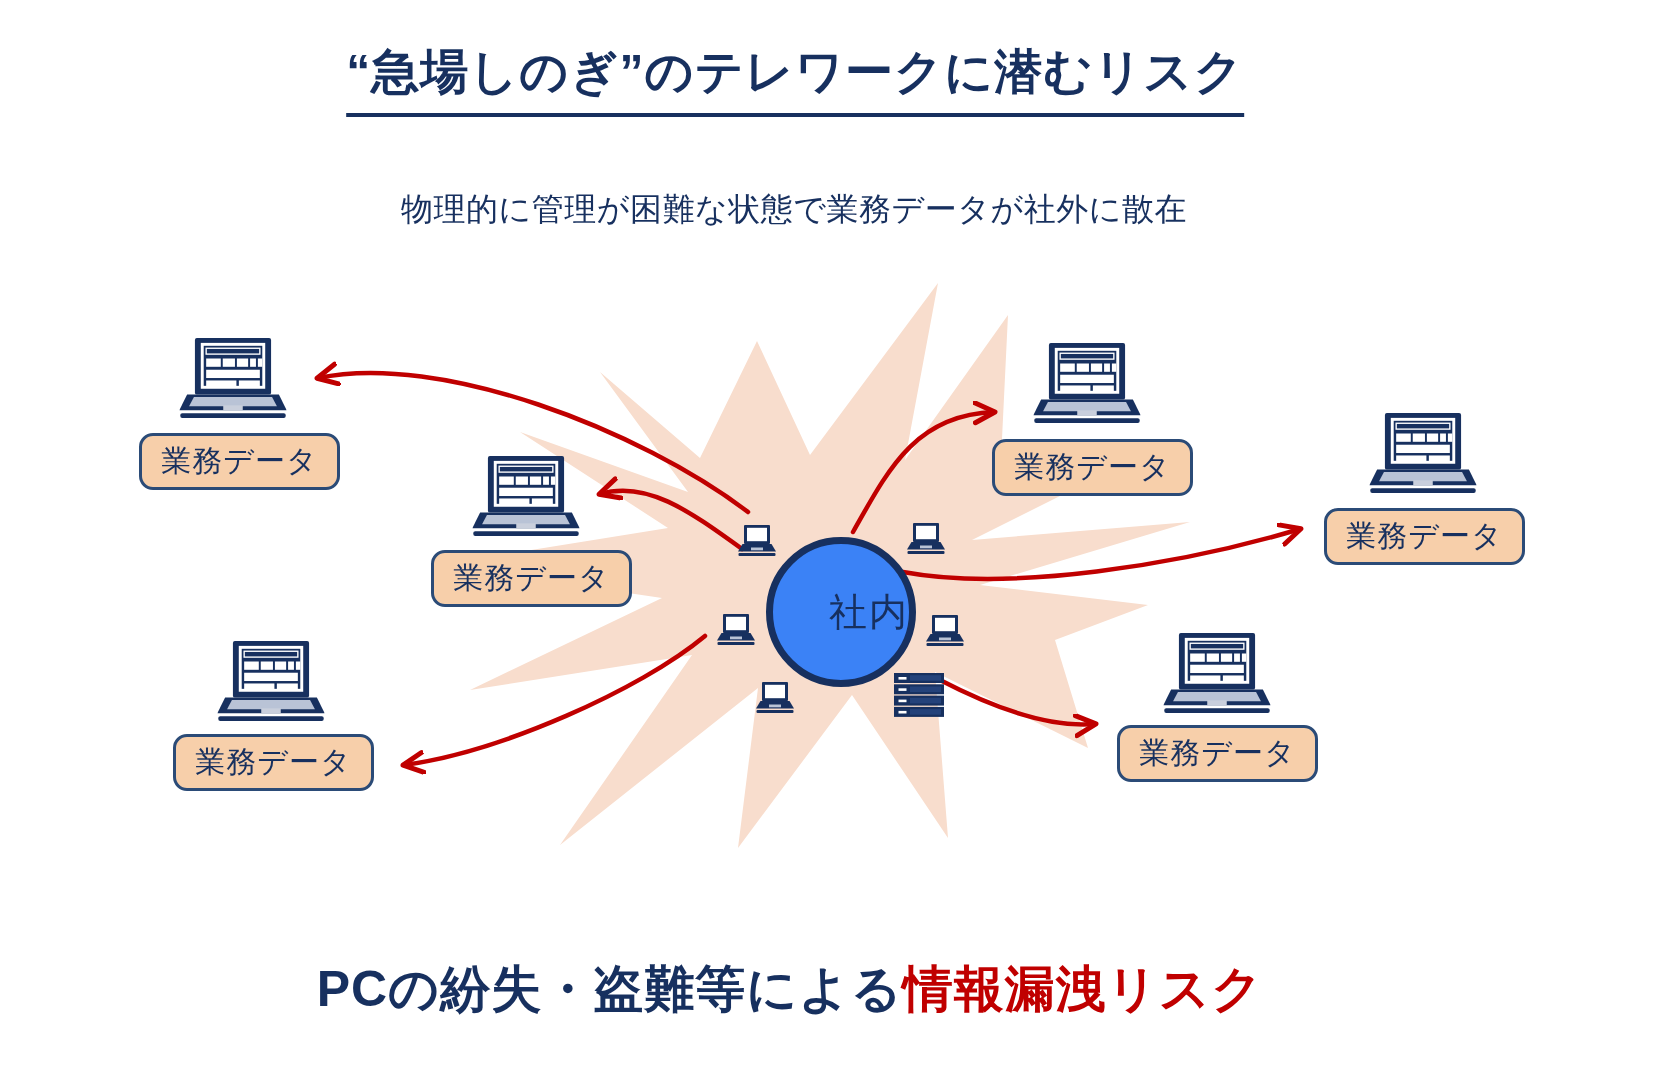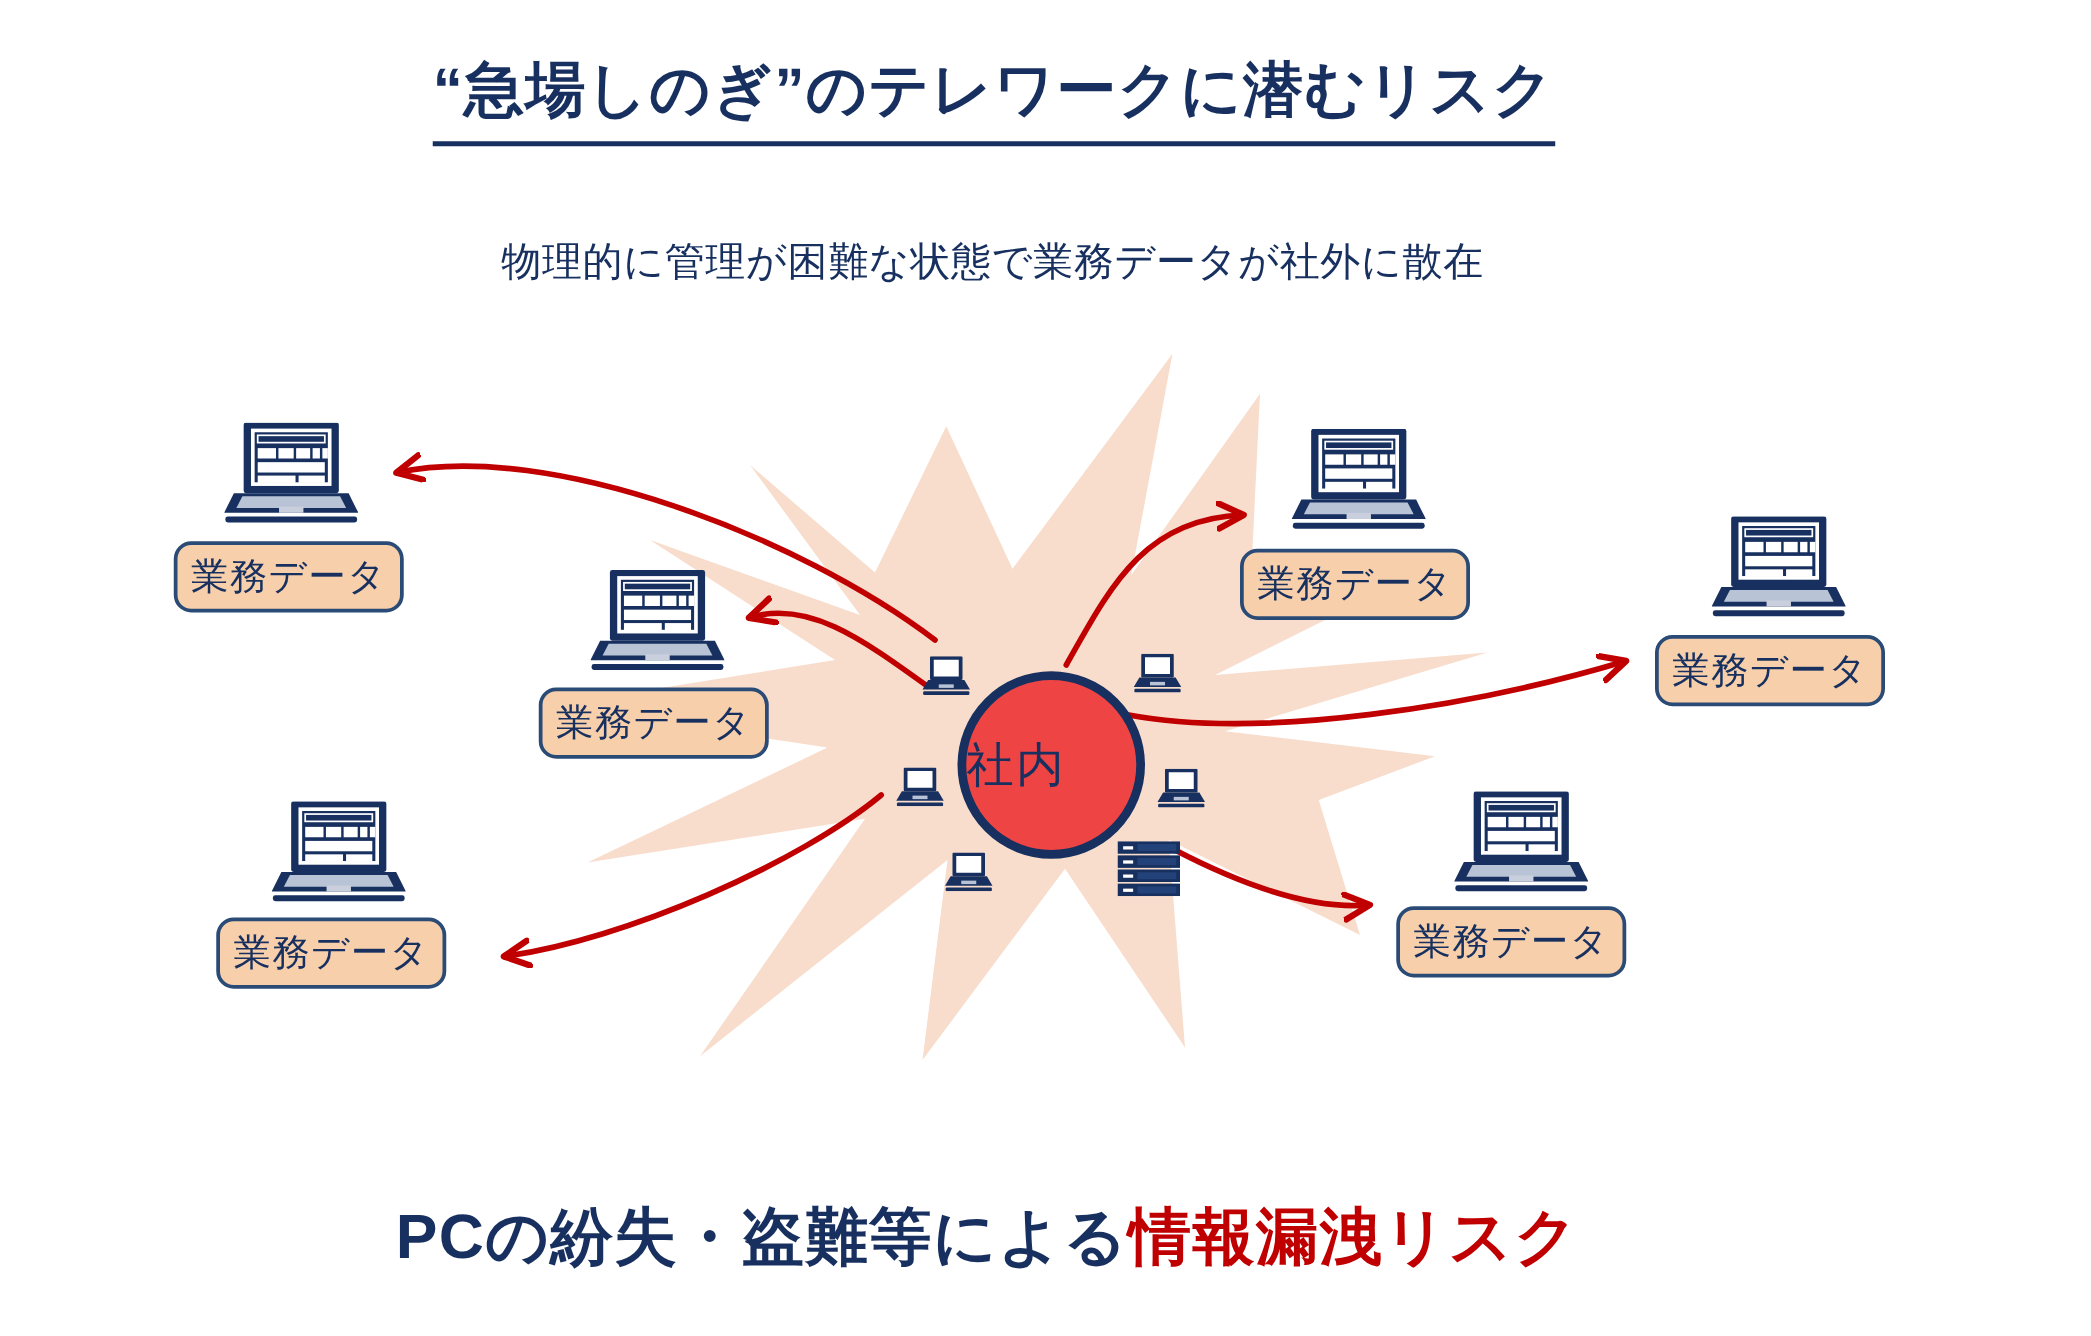--- a/index.html
+++ b/index.html
@@ -20,26 +20,26 @@
   }
   .footer{
     top:956px;left:790px;transform:translateX(-50%);
     font-size:50px;font-weight:600;letter-spacing:1px;white-space:nowrap;text-align:right;
   }
   .footer .hl{color:#C00000;}
   
   svg.layer{top:0;left:0;}
   .circle{
     top:537px;left:766px;width:150px;height:150px;border-radius:50%;
-    background:#ef4444;border:7px solid #17305F;box-sizing:border-box;
-    display:flex;align-items:center;justify-content:flex-start;
+    background:#3b82f6;border:7px solid #17305F;box-sizing:border-box;
+    display:flex;align-items:center;justify-content:flex-end;
   }
   .circle span{font-size:38px;font-weight:500;color:#17305F;letter-spacing:2px;}
   .databox{
-    width:184px;height:57px;box-sizing:border-box;
+    width:201px;height:57px;box-sizing:border-box;
     background:#F7CFAA;border:3.5px solid #2B4B77;border-radius:14px;
     display:flex;align-items:center;justify-content:center;
   }
   .databox span{font-size:30px;font-weight:500;color:#17305F;letter-spacing:1px;}
   .dev{line-height:0;}
 </style>
 </head>
 <body>
 
 <div class="stage">

